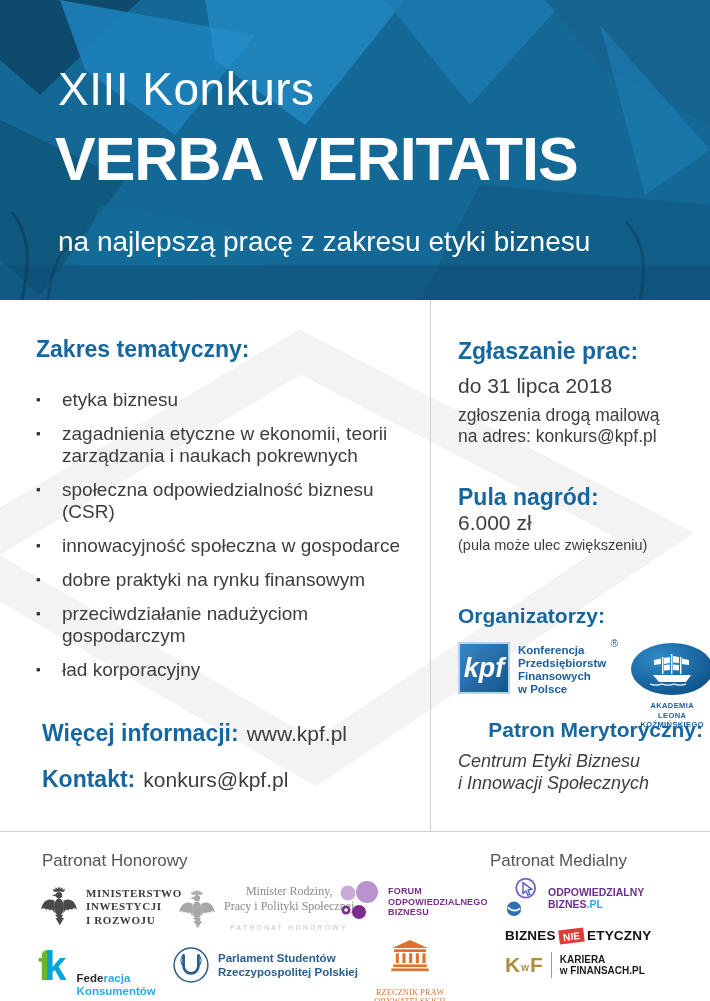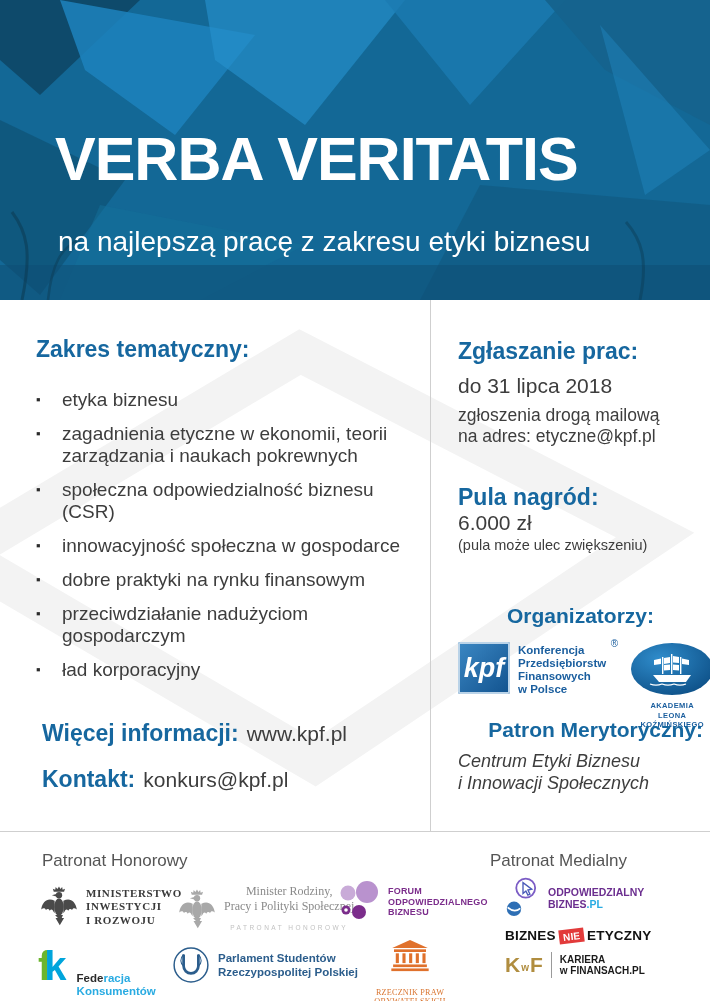--- a/index.html
+++ b/index.html
@@ -131,20 +131,21 @@
       <polygon points="545,0 710,0 710,125 605,70" fill="#15638d" opacity="0.95"></polygon>
       <polygon points="600,25 710,150 645,195" fill="#2187c2" opacity="0.45"></polygon>
       <polygon points="0,120 125,180 40,295 0,260" fill="#0f5478" opacity="0.8"></polygon>
       <polygon points="480,185 710,205 710,300 420,300" fill="#11587e" opacity="0.6"></polygon>
       <polygon points="100,205 305,245 200,300 60,300" fill="#147099" opacity="0.5"></polygon>
       <rect y="265" width="710" height="35" fill="#0e4f74" opacity="0.55"></rect>
       <path d="M22 300C32 252 27 232 12 212" stroke="#0b3c55" stroke-width="3" fill="none" opacity="0.6"></path>
       <path d="M48 300C52 262 62 248 78 240" stroke="#0b3c55" stroke-width="2.5" fill="none" opacity="0.5"></path>
       <path d="M640 300c8-40 2-60-14-78" stroke="#0b3c55" stroke-width="3" fill="none" opacity="0.45"></path>
     </svg>
+    <div class="hero-kicker">XIII Konkurs</div>
     <div class="hero-title">VERBA VERITATIS</div>
     <div class="hero-subtitle">na najlepszą pracę z zakresu etyki biznesu</div>
   </div>
 
   <svg class="watermark" viewBox="0 0 710 531">
     <polygon points="300,52 655,235 315,463 -40,255" fill="none" stroke="#f3f3f3" stroke-width="40"></polygon>
   </svg>
   <div class="v-divider"></div>
   <div class="h-divider"></div>
 
@@ -187,32 +188,32 @@
   </div>
   <div class="info-line info-contact">
     <span class="lbl">Kontakt:</span><span class="val">konkurs@kpf.pl</span>
   </div>
 
   <div class="blk blk-submission">
     <div class="blue-heading">Zgłaszanie prac:</div>
     <div class="submission-deadline">do 31 lipca 2018</div>
     <div class="submission-note">
       <div>zgłoszenia drogą mailową</div>
-      <div>na adres: etyczne@kpf.pl</div>
+      <div>na adres: konkurs@kpf.pl</div>
     </div>
   </div>
 
   <div class="blk blk-prize">
     <div class="blue-heading">Pula nagród:</div>
     <div class="prize-amount">6.000 zł</div>
     <div class="prize-note">(pula może ulec zwiększeniu)</div>
   </div>
 
   <div class="blk blk-organizers">
-    <div class="blue-heading" style="font-size:21px;text-align:center;">Organizatorzy:</div>
+    <div class="blue-heading" style="font-size:21px;">Organizatorzy:</div>
     <div class="org-logos">
       <div class="kpf-logo">
         <div class="kpf-mark">kpf</div>
         <div class="kpf-name">
           <span class="kpf-reg">®</span>
           <div>Konferencja</div>
           <div>Przedsiębiorstw</div>
           <div>Finansowych</div>
           <div>w Polsce</div>
         </div>

